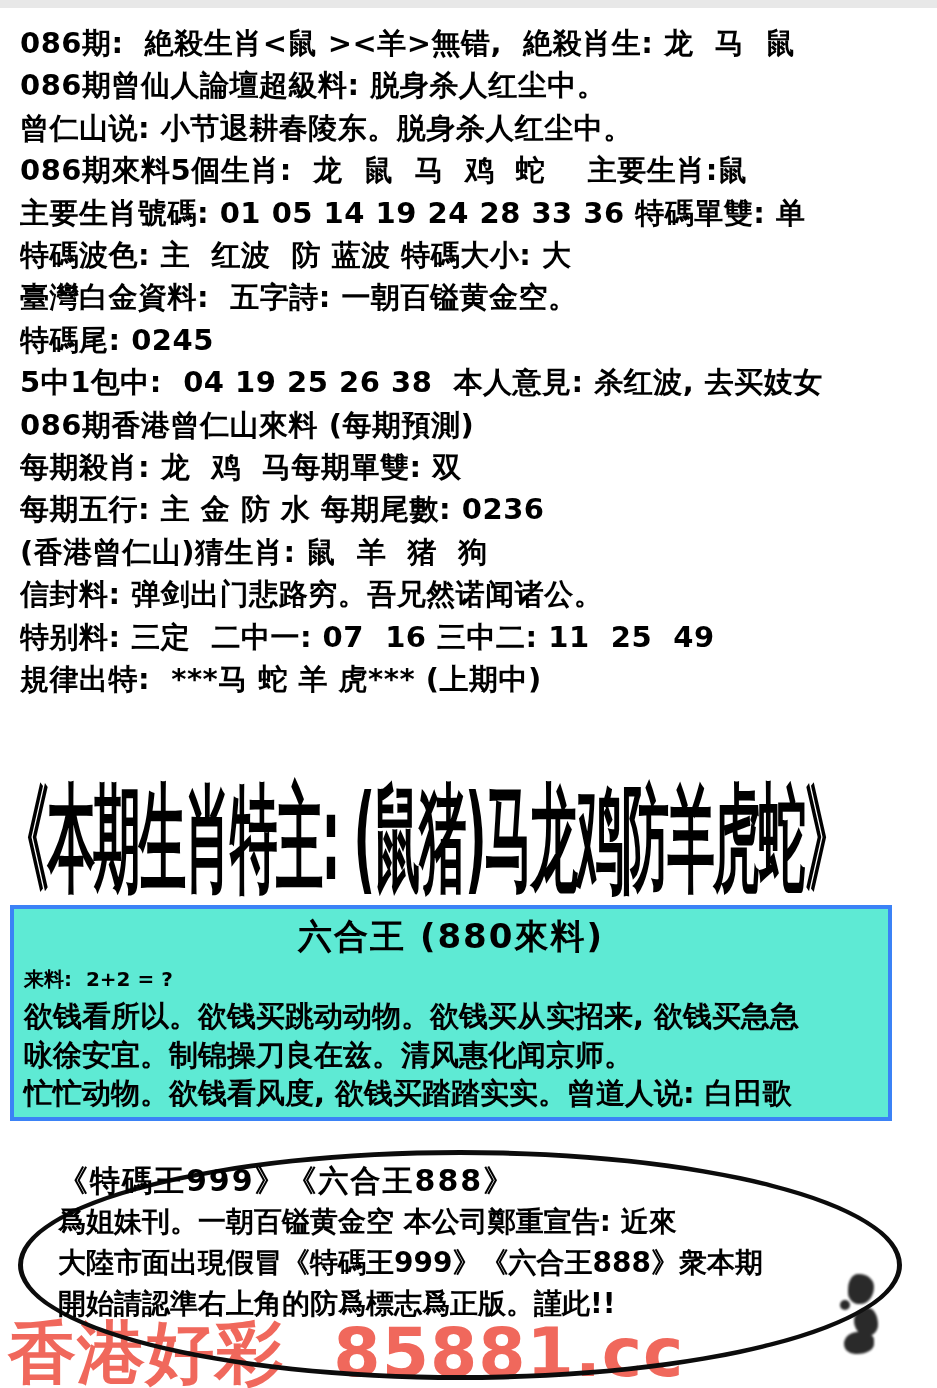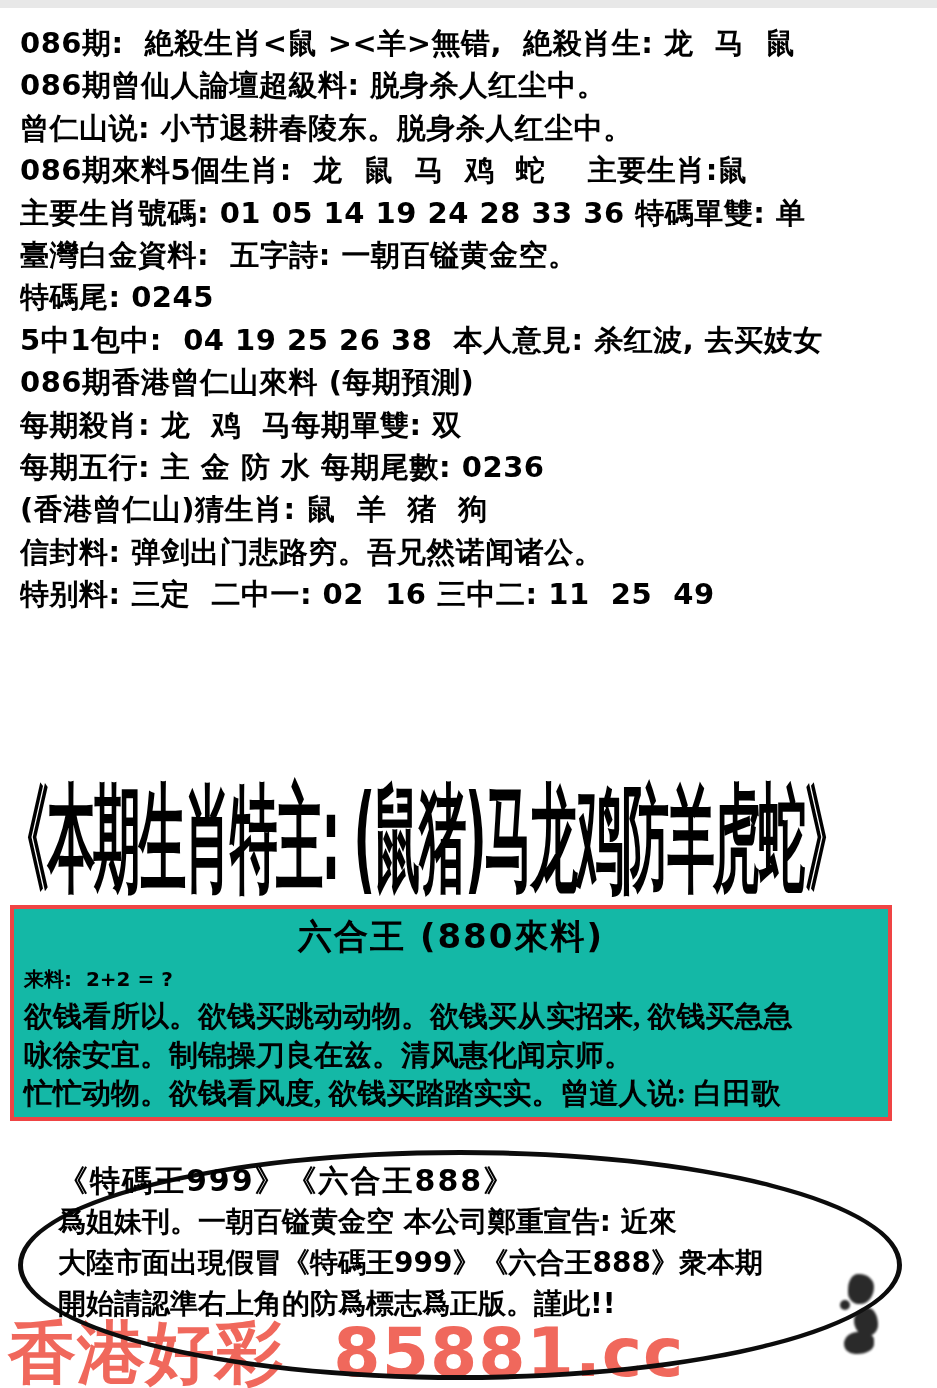--- a/index.html
+++ b/index.html
@@ -16,26 +16,26 @@
   }
   
   .headline{position:absolute;top:754px;left:2px;width:935px;height:140px;overflow:hidden;}
   .headline-inner{
     display:inline-block;white-space:pre;font-size:57px;font-weight:900;
     letter-spacing:-2px;transform:scale(0.83,2.05);transform-origin:0 0;
   }
   
   .box{
     position:absolute;left:10px;top:897px;width:882px;height:216px;
-    border:4px solid #ef4444;box-sizing:border-box;padding:2px 10px;
-    background:#14b8a6;
+    border:4px solid #3b82f6;box-sizing:border-box;padding:2px 10px;
+    background:#5eead4;
   }
   .box-title{text-align:center;font-size:34px;line-height:50px;letter-spacing:2px;white-space:pre;}
   .box-formula{font-size:20px;line-height:36px;white-space:pre;}
-  .bline{font-size:29px;line-height:38.5px;white-space:pre;font-family:Liberation Serif, serif;}
+  .bline{font-size:29px;line-height:38.5px;white-space:pre;}
   
   .watermark{
     position:absolute;left:8px;top:1300px;z-index:2;white-space:pre;
     font-size:68px;font-weight:800;letter-spacing:1px;
   }
   
   .ellipse{
     position:absolute;left:18px;top:1142px;width:884px;height:230px;
     box-sizing:border-box;border:5px solid #0c0c0c;border-radius:50%;
     background:transparent;z-index:3;pointer-events:none;
@@ -55,29 +55,31 @@
 <body>
 
 <div class="page">
 
   <div class="top-lines">
       <div class="tline">086期:  絶殺生肖&lt;鼠 &gt;&lt;羊&gt;無错,  絶殺肖生: 龙  马  鼠</div>
       <div class="tline">086期曾仙人論壇超級料: 脱身杀人红尘中。</div>
       <div class="tline">曾仁山说: 小节退耕春陵东。脱身杀人红尘中。</div>
       <div class="tline">086期來料5個生肖:  龙  鼠  马  鸡  蛇    主要生肖:鼠</div>
       <div class="tline">主要生肖號碼: 01 05 14 19 24 28 33 36 特碼單雙: 单</div>
+      <div class="tline">特碼波色: 主  红波  防 蓝波 特碼大小: 大</div>
       <div class="tline">臺灣白金資料:  五字詩: 一朝百镒黄金空。</div>
       <div class="tline">特碼尾: 0245</div>
       <div class="tline">5中1包中:  04 19 25 26 38  本人意見: 杀红波, 去买妓女</div>
       <div class="tline">086期香港曾仁山來料 (每期預測)</div>
       <div class="tline">每期殺肖: 龙  鸡  马每期單雙: 双</div>
       <div class="tline">每期五行: 主 金 防 水 每期尾數: 0236</div>
       <div class="tline">(香港曾仁山)猜生肖: 鼠  羊  猪  狗</div>
       <div class="tline">信封料: 弹剑出门悲路穷。吾兄然诺闻诸公。</div>
-      <div class="tline">特别料: 三定  二中一: 02  16 三中二: 11  25  49</div>
+      <div class="tline">特别料: 三定  二中一: 07  16 三中二: 11  25  49</div>
+      <div class="tline">規律出特:  ***马 蛇 羊 虎*** (上期中)</div>
     </div>
 
   <div class="headline">
     <span class="headline-inner">《本期生肖特主: (鼠猪)马龙鸡防羊虎蛇》</span>
   </div>
 
   <div class="box">
     <div class="box-title">六合王 (880來料)</div>
     <div class="box-formula">来料:  2+2 = ?</div>
     <div class="box-body">

